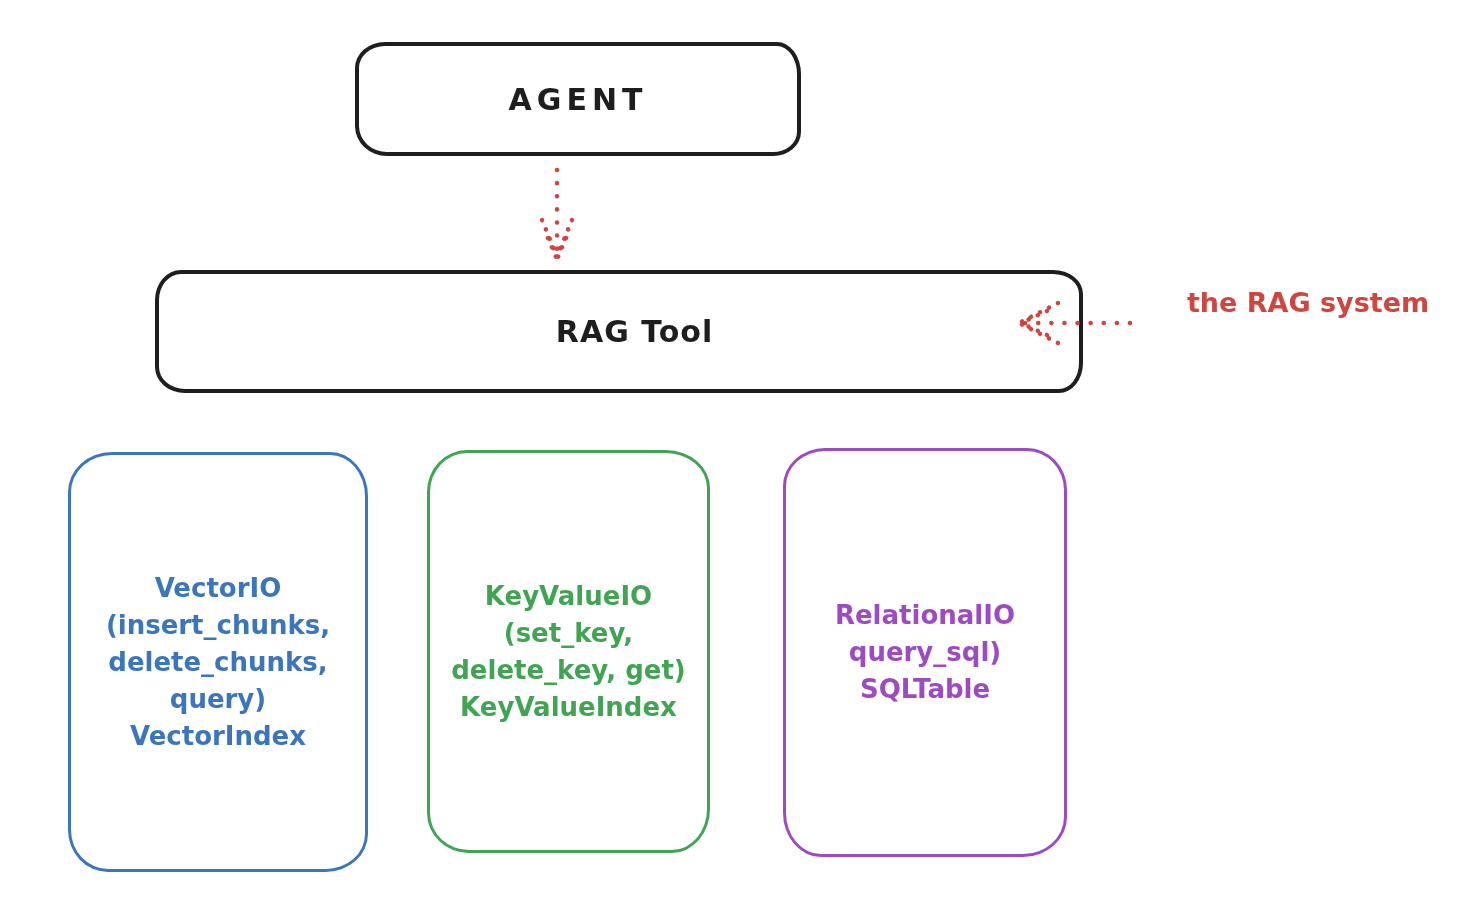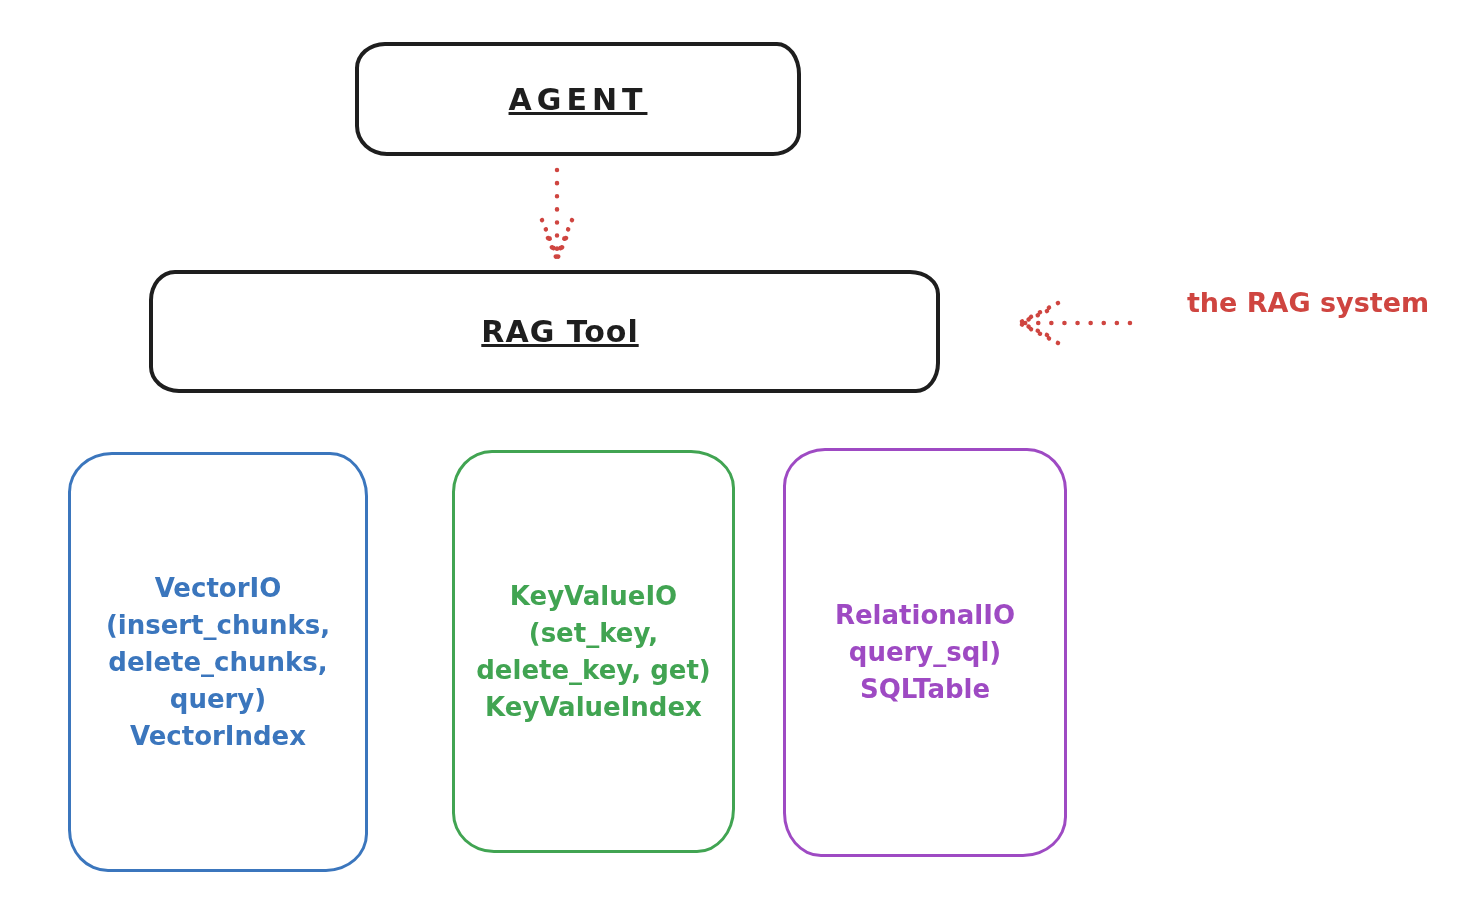--- a/index.html
+++ b/index.html
@@ -17,49 +17,48 @@
     display: flex;
     align-items: center;
     justify-content: center;
     background: transparent;
   }
   .black-box {
     border: 4px solid var(--ink, #1e1e1e);
     color: var(--ink, #1e1e1e);
     font-size: 30px;
     font-weight: 600;
-    text-decoration: underline;
   }
   #agent-box {
     left: 355px; top: 42px; width: 446px; height: 114px;
     border-radius: 30px 24px 28px 32px / 26px 32px 24px 30px;
     letter-spacing: 5px;
     font-weight: 700;
   }
   #rag-tool-box {
-    left: 149px; top: 270px; width: 791px; height: 123px;
+    left: 155px; top: 270px; width: 928px; height: 123px;
     border-radius: 26px 30px 24px 30px / 30px 24px 30px 26px;
     letter-spacing: 1px;
     padding-left: 31px;
   }
   .iobox {
     border: 3.5px solid var(--box-color, #1e1e1e);
     color: var(--box-color, #1e1e1e);
     text-align: center;
     font-size: 26px;
     font-weight: 700;
     line-height: 37px;
     flex-direction: column;
   }
   #vector-io-box {
     left: 68px; top: 452px; width: 300px; height: 420px;
     border-radius: 44px 38px 42px 40px / 40px 44px 38px 42px;
   }
   #keyvalue-io-box {
-    left: 452px; top: 450px; width: 283px; height: 403px;
+    left: 427px; top: 450px; width: 283px; height: 403px;
     border-radius: 40px 44px 38px 42px / 42px 38px 44px 40px;
   }
   #relational-io-box {
     left: 783px; top: 448px; width: 284px; height: 409px;
     border-radius: 42px 40px 44px 38px / 38px 42px 40px 44px;
   }
   .index-label { }
   #ingest-annotation {
     position: absolute;
     left: 1140px; top: 284px; width: 336px;

